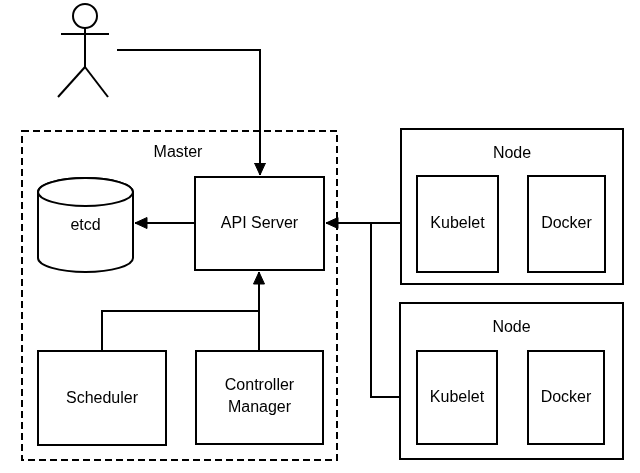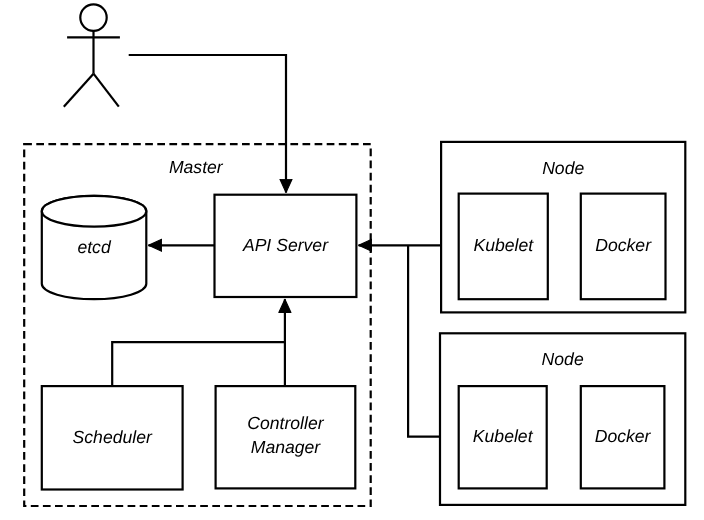--- a/index.html
+++ b/index.html
@@ -6,21 +6,20 @@
     margin: 0;
     padding: 0;
     background: #ffffff;
   }
   .canvas {
     position: relative;
     width: 640px;
     height: 473px;
     background: #ffffff;
     overflow: hidden;
-    font-style: italic;
   }
   svg { display: block; }
   .box {
     fill: #ffffff;
     stroke: #000000;
     stroke-width: 2;
   }
   .dashed {
     fill: none;
     stroke: #000000;

